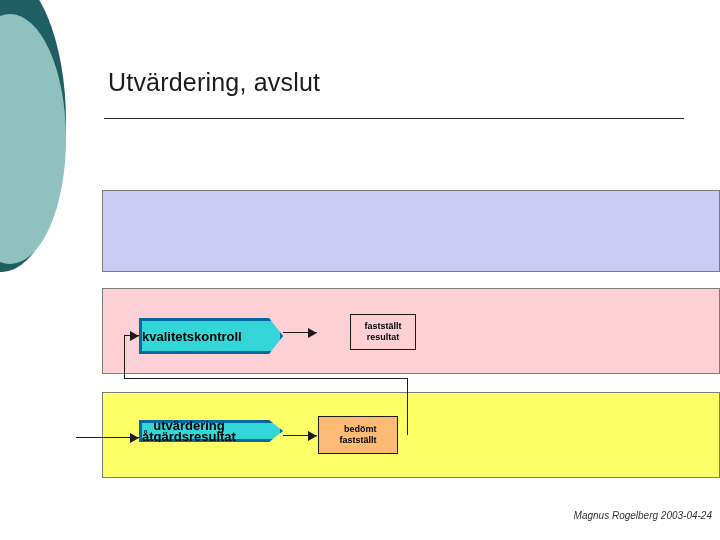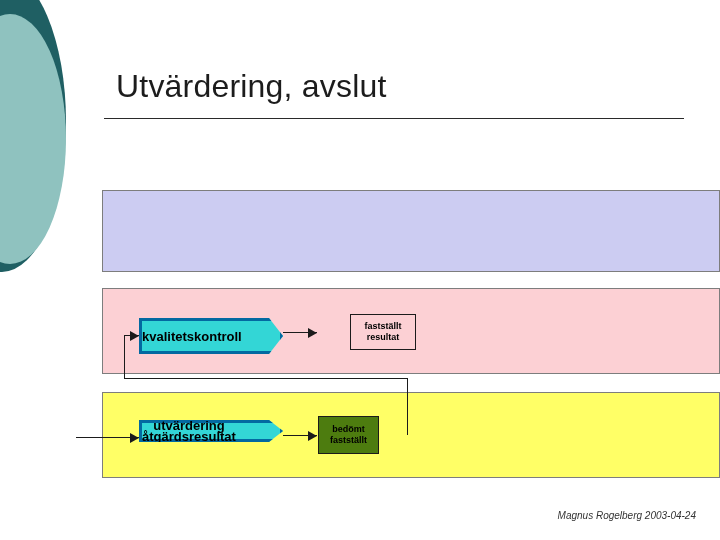--- a/index.html
+++ b/index.html
@@ -33,23 +33,23 @@
     width: 112px;
     height: 250px;
     border-radius: 50%;
     background: #8fc2bf;
     z-index: 1;
   }
 
   
   .title {
     position: absolute;
-    left: 116px;
+    left: 108px;
     top: 68px;
-    font-size: 32px;
+    font-size: 25px;
     color: #1c1c1c;
     letter-spacing: 0.2px;
     z-index: 3;
     white-space: nowrap;
   }
   .title-rule {
     position: absolute;
     left: 104px;
     top: 118px;
     width: 580px;
@@ -142,24 +142,25 @@
     top: 314px;
     width: 66px;
     height: 36px;
     background: #fcd0d4;
     border: 1px solid #1b1b1b;
     margin-left: 32px;
   }
   .result-bed {
     left: 318px;
     top: 416px;
-    width: 61px;
+    width: 80px;
     height: 38px;
-    background: #4d7c0f;
+    background: #fdba74;
     border: 1px solid #1b1b1b;
+    text-align: right;
   }
 
   
   .line {
     position: absolute;
     background: #1b1b1b;
   }
   .arrowhead {
     position: absolute;
     width: 0;
@@ -188,21 +189,21 @@
   .kval-to-res-line { left: 283px; top: 332px; width: 34px; height: 1px; }
   .kval-to-res-head { left: 308px; top: 328px; }
 
   
   .utv-to-res-line { left: 283px; top: 435px; width: 34px; height: 1px; }
   .utv-to-res-head { left: 308px; top: 431px; }
 
   
   .footer {
     position: absolute;
-    right: 24px;
+    right: 8px;
     top: 510px;
     font-size: 10px;
     font-style: italic;
     color: #333;
     z-index: 3;
     white-space: nowrap;
   }
 </style>
 </head>
 <body>

